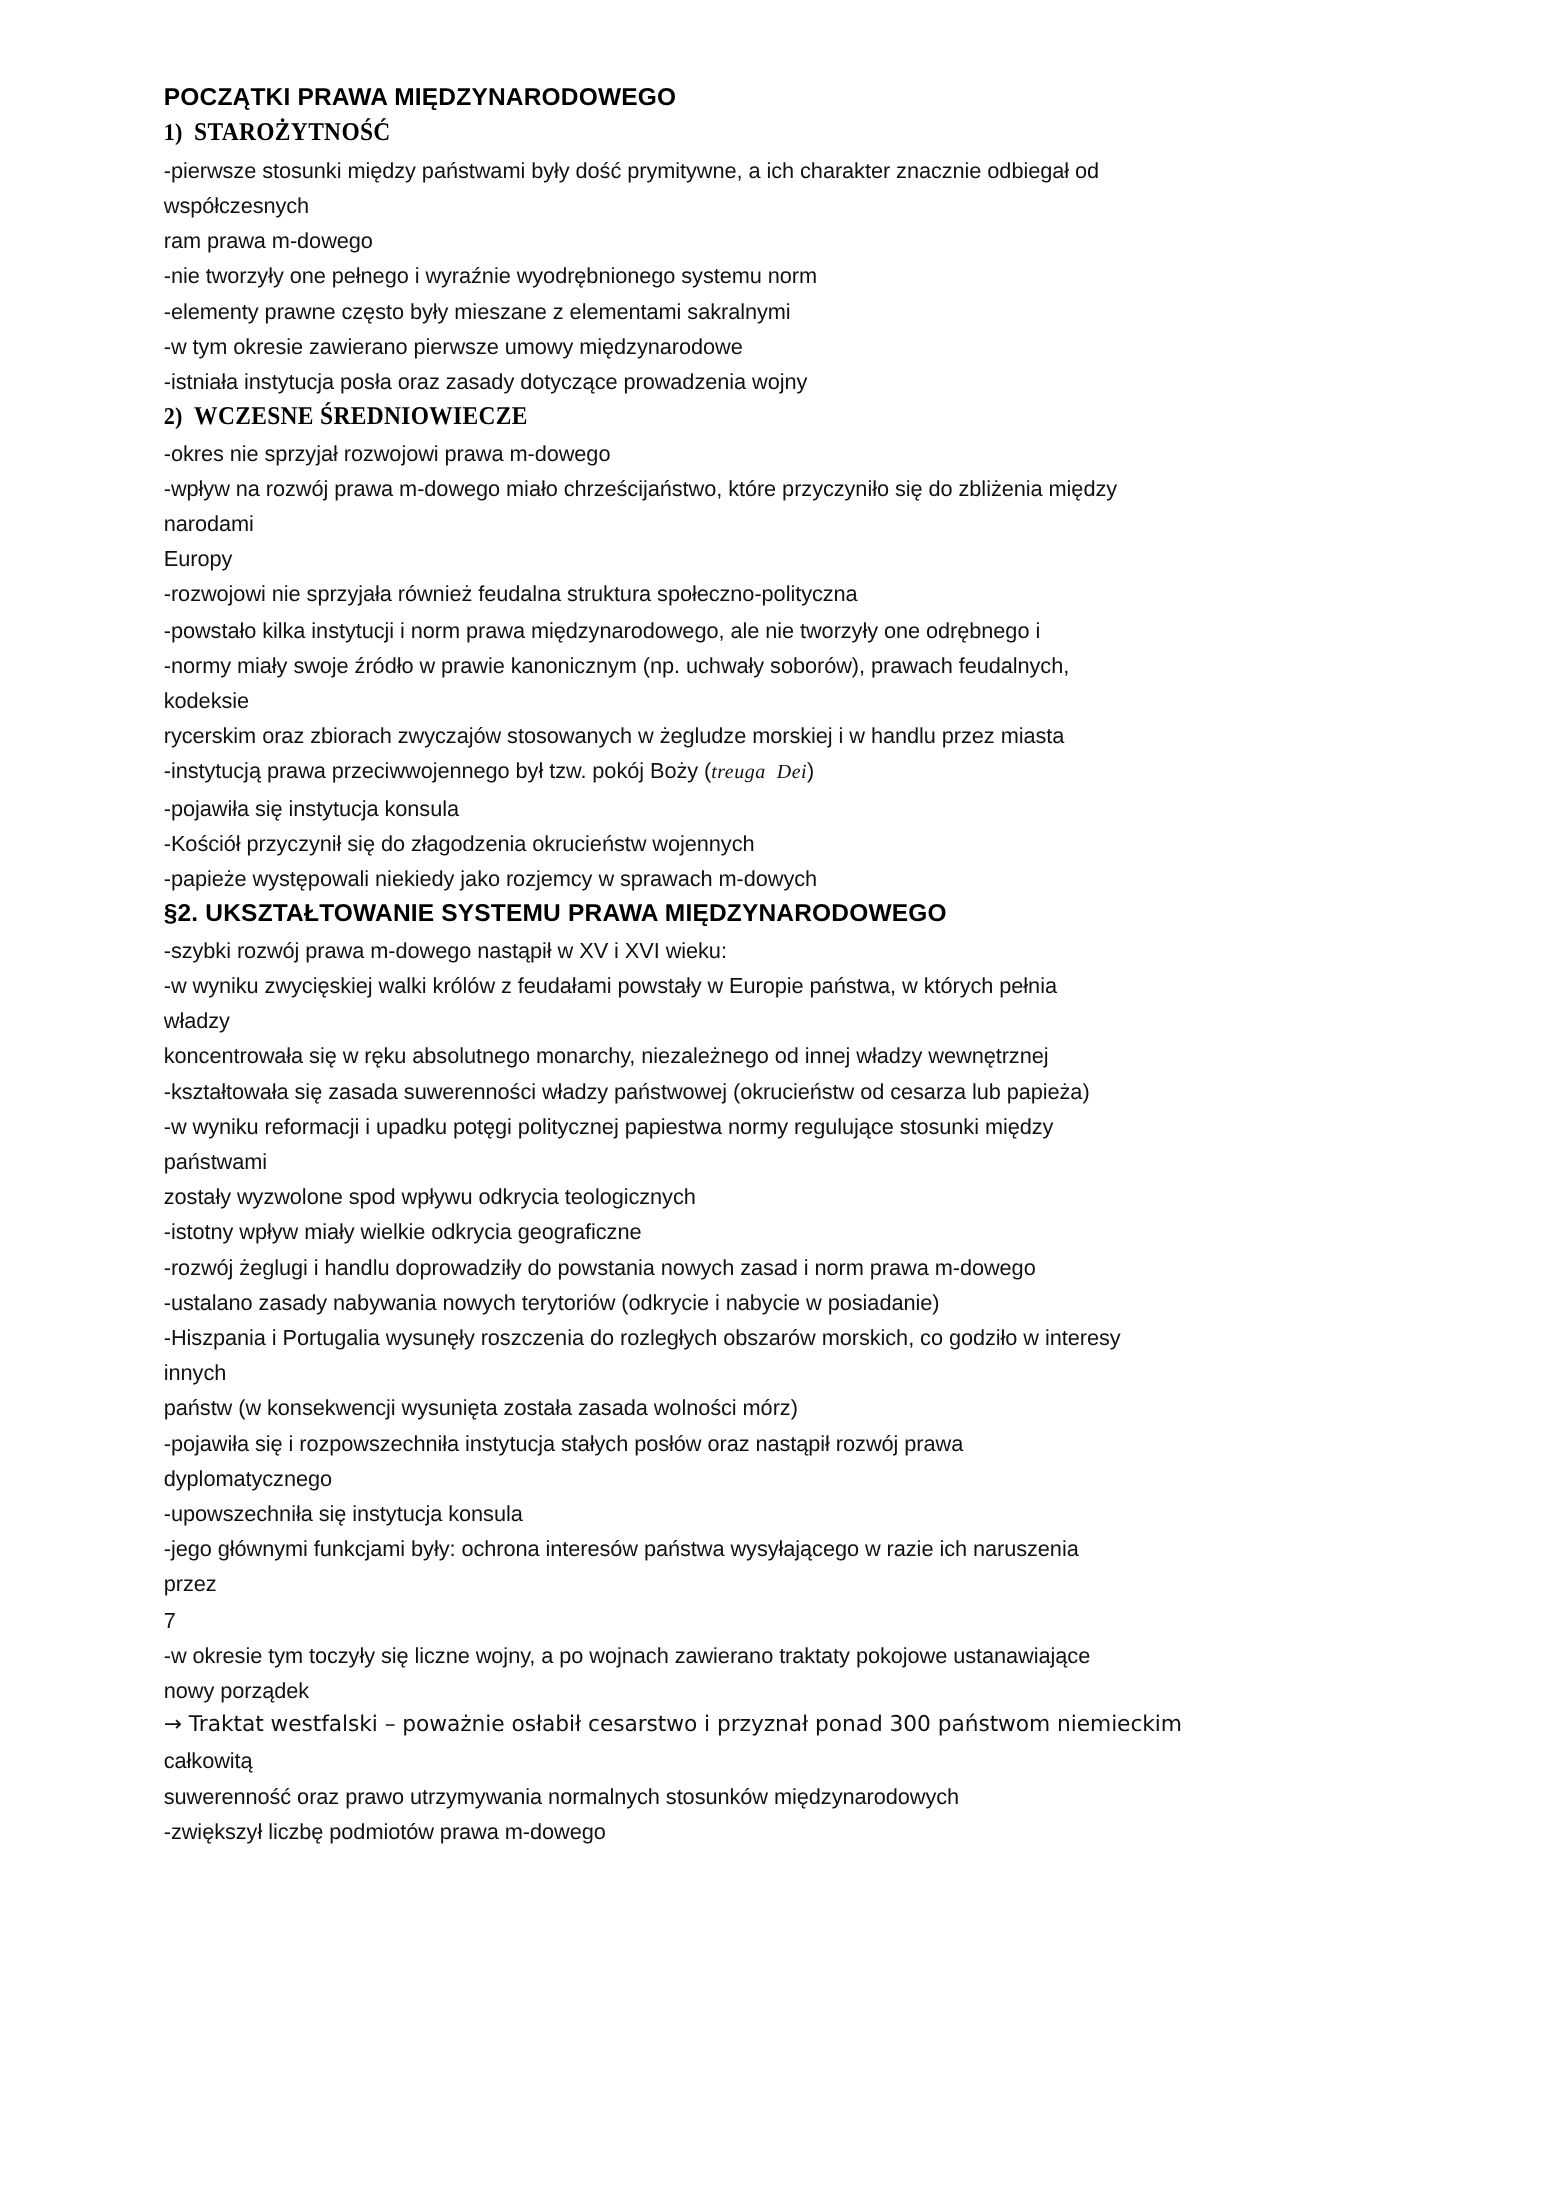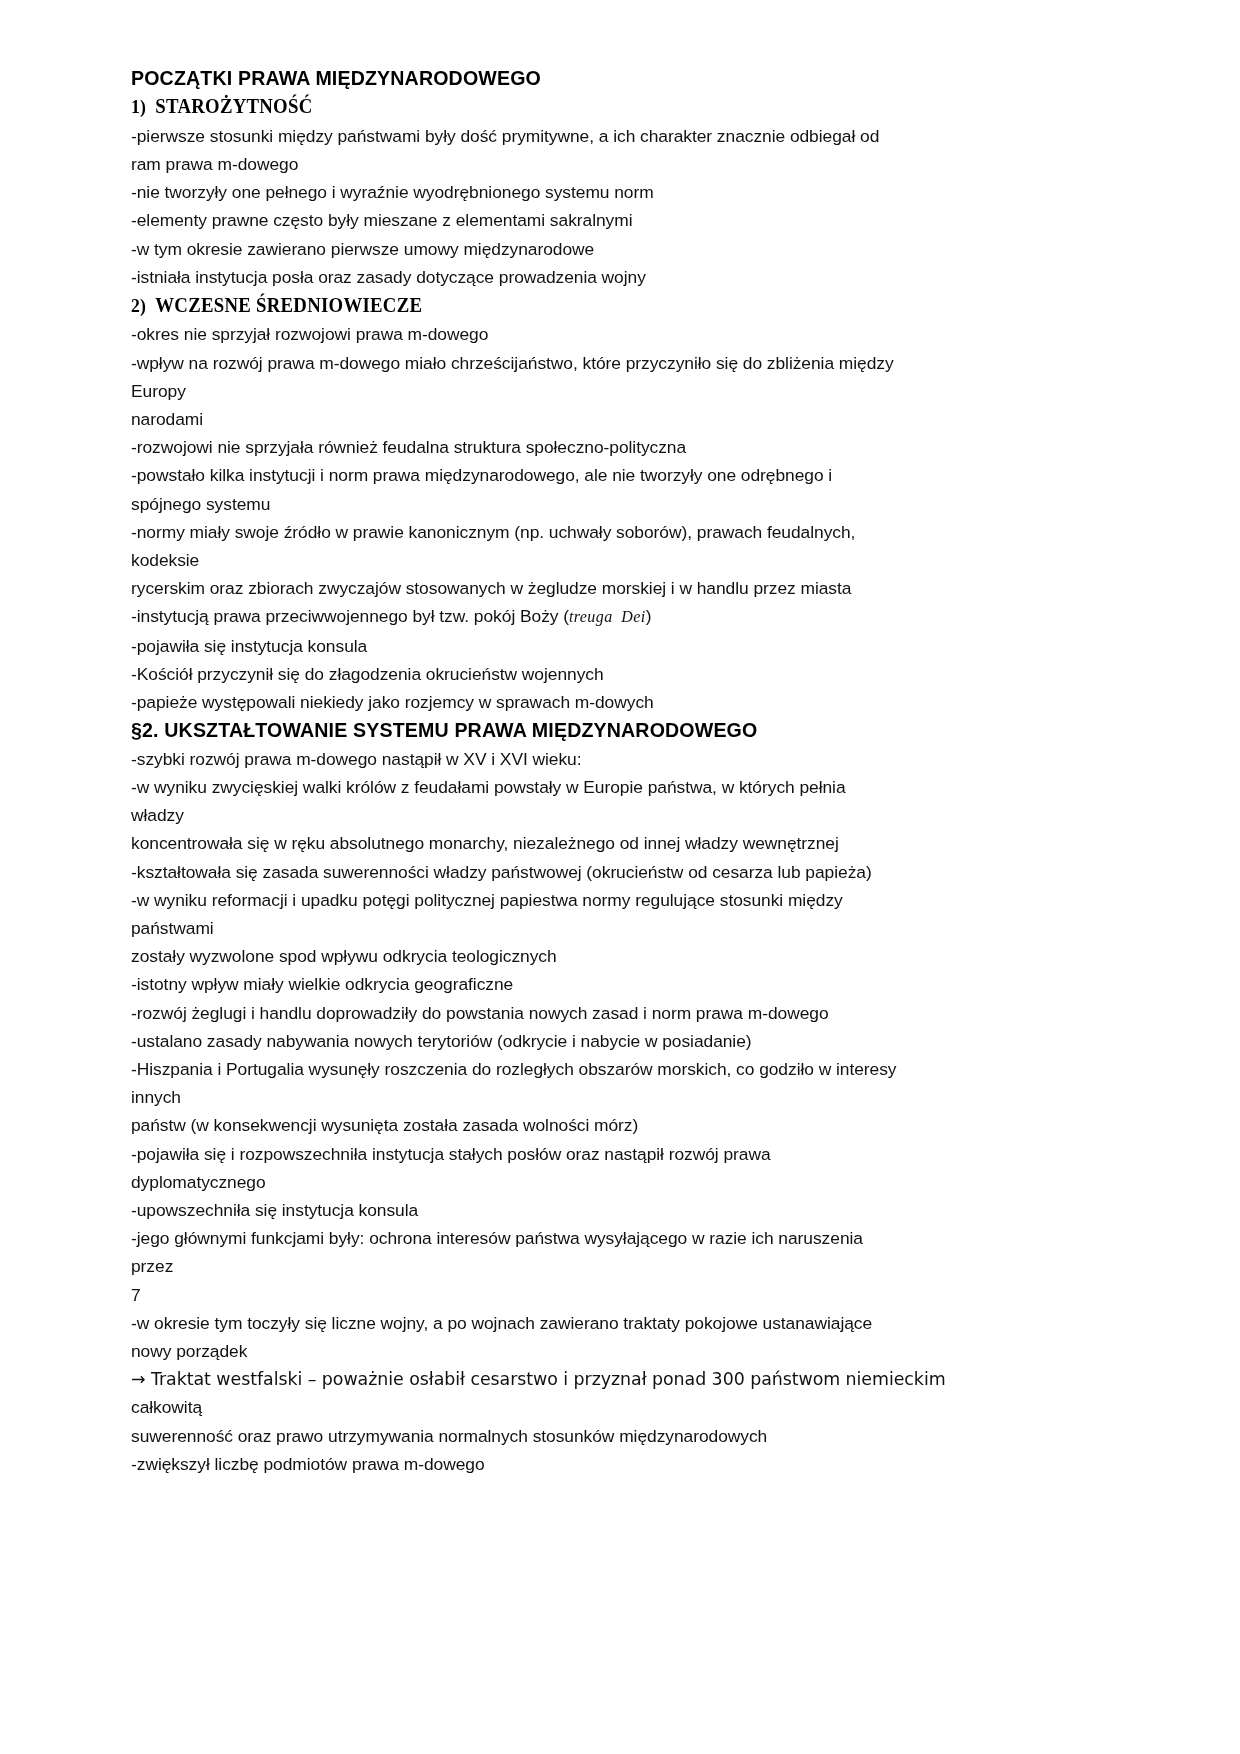--- a/index.html
+++ b/index.html
@@ -82,35 +82,35 @@
 <body>
 
 <div class="page">
   <div class="doc-body">
 
     <div class="heading-main">POCZĄTKI PRAWA MIĘDZYNARODOWEGO</div>
 
     <div class="heading-sub"><span class="num">1)</span><span>&nbsp;&nbsp;</span><span class="caps">STAROŻYTNOŚĆ</span></div>
 
     <div class="line">-pierwsze stosunki między państwami były dość prymitywne, a ich charakter znacznie odbiegał od</div>
+    <div class="line">współczesnych</div>
     <div class="line">ram prawa m-dowego</div>
     <div class="line">-nie tworzyły one pełnego i wyraźnie wyodrębnionego systemu norm</div>
     <div class="line">-elementy prawne często były mieszane z elementami sakralnymi</div>
     <div class="line">-w tym okresie zawierano pierwsze umowy międzynarodowe</div>
     <div class="line">-istniała instytucja posła oraz zasady dotyczące prowadzenia wojny</div>
 
     <div class="heading-sub"><span class="num">2)</span><span>&nbsp;&nbsp;</span><span class="caps">WCZESNE ŚREDNIOWIECZE</span></div>
 
     <div class="line">-okres nie sprzyjał rozwojowi prawa m-dowego</div>
     <div class="line">-wpływ na rozwój prawa m-dowego miało chrześcijaństwo, które przyczyniło się do zbliżenia między</div>
+    <div class="line">narodami</div>
     <div class="line">Europy</div>
-    <div class="line">narodami</div>
     <div class="line">-rozwojowi nie sprzyjała również feudalna struktura społeczno-polityczna</div>
     <div class="line">-powstało kilka instytucji i norm prawa międzynarodowego, ale nie tworzyły one odrębnego i</div>
-    <div class="line">spójnego systemu</div>
     <div class="line">-normy miały swoje źródło w prawie kanonicznym (np. uchwały soborów), prawach feudalnych,</div>
     <div class="line">kodeksie</div>
     <div class="line">rycerskim oraz zbiorach zwyczajów stosowanych w żegludze morskiej i w handlu przez miasta</div>
 
     <div class="line"><span>-instytucją prawa przeciwwojennego był tzw. pokój Boży (</span><span class="latin">treuga  Dei</span><span>)</span></div>
 
     <div class="line">-pojawiła się instytucja konsula</div>
     <div class="line">-Kościół przyczynił się do złagodzenia okrucieństw wojennych</div>
     <div class="line">-papieże występowali niekiedy jako rozjemcy w sprawach m-dowych</div>
 

